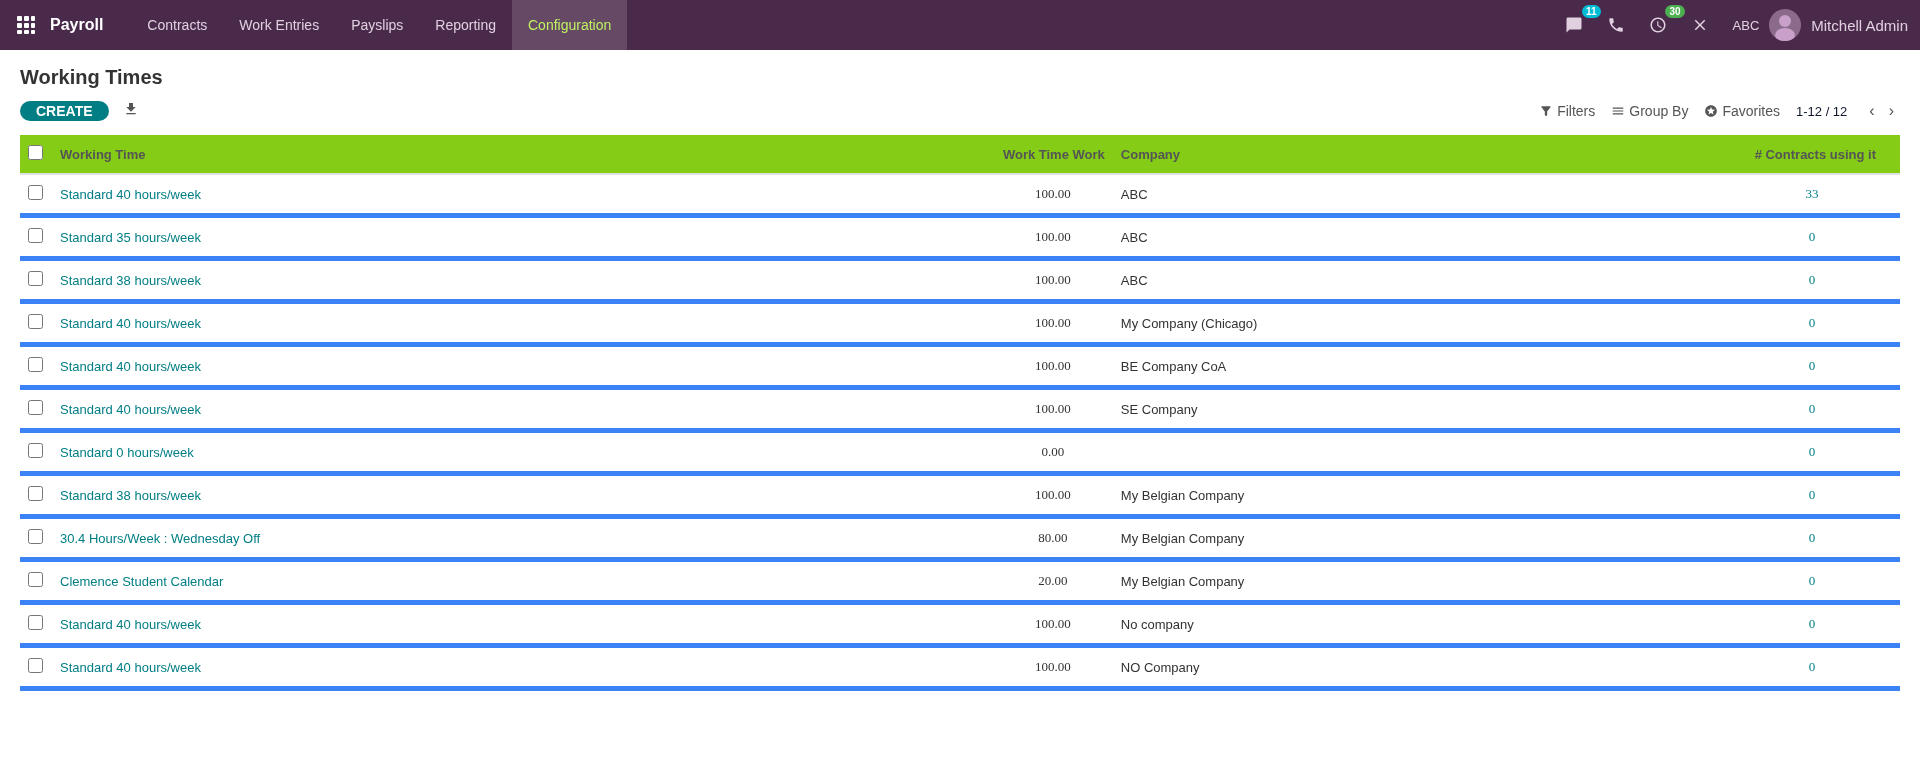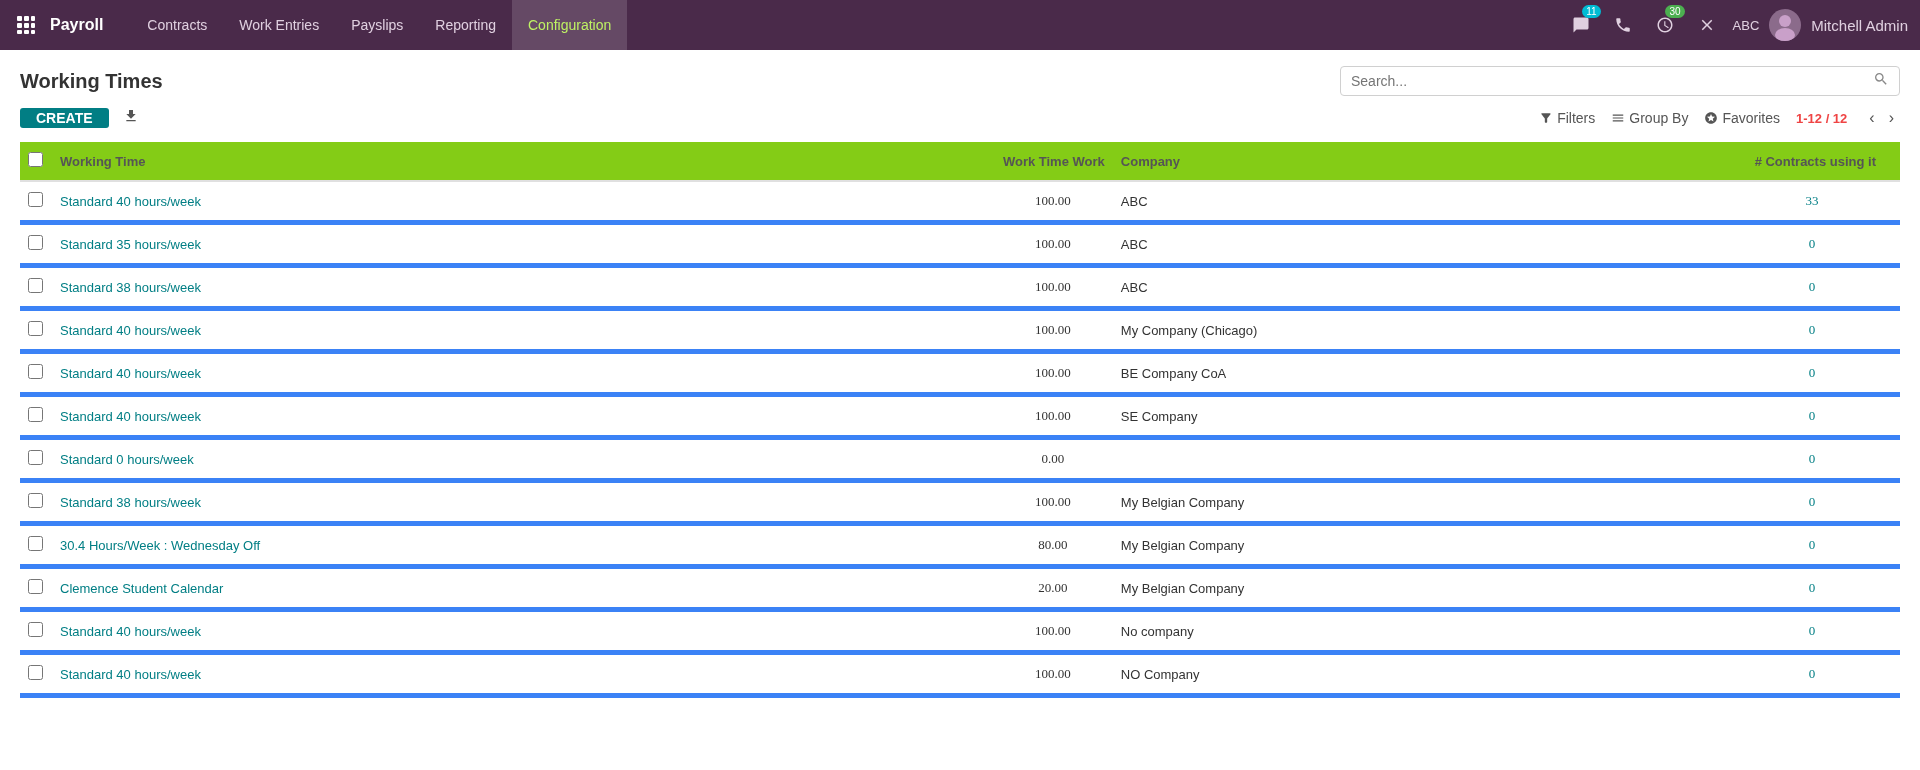--- a/index.html
+++ b/index.html
@@ -28,22 +28,22 @@
     .topnav-menu-item {
       color: #e0d0e0; padding: 0 16px; height: 50px; display: flex; align-items: center;
       cursor: pointer; font-size: 14px; text-decoration: none;
     }
     .topnav-menu-item.active { color: #bef264; background: rgba(255,255,255,0.15); }
     .topnav-right {
       display: flex; align-items: center; gap: 10px; margin-left: auto;
     }
     .topnav-icon-btn {
       position: relative; cursor: pointer; color: #e0d0e0;
-      display: flex; align-items: center; justify-content: center;
-      width: 32px; height: 32px;
+      display: flex; align-items: center; 
+      width: 32px; height: 32px; font-weight: bold;
     }
     .badge {
       position: absolute; top: -4px; right: -4px;
       background: #00bcd4; color: #fff; border-radius: 10px;
       font-size: 10px; padding: 1px 4px; min-width: 16px; text-align: center;
     }
     .badge-green { background: #4caf50; }
     .topnav-abc { color: #e0d0e0; font-size: 13px; }
     .topnav-avatar {
       width: 32px; height: 32px; border-radius: 50%; background: #8b6b8b;
@@ -76,33 +76,33 @@
     }
     .search-bar-icon { color: #888; font-size: 16px; }
 
     
     .action-bar {
       padding: 0 20px 10px 20px;
       display: flex; align-items: center; justify-content: space-between;
     }
     .action-bar-left { display: flex; align-items: center; gap: 8px; }
     .btn-create {
-      background: #017e84; color: #fff; border: none; border-radius: 3px;
+      background: #017e84; color: #fff; border: none; border-radius: 12px;
       padding: 2px 16px; font-size: 14px; font-weight: 600; cursor: pointer;
     }
     .btn-icon {
       background: none; border: none; cursor: pointer; color: #555;
       font-size: 16px; padding: 4px 6px;
     }
     .action-bar-right { display: flex; align-items: center; gap: 16px; }
     .filter-btn {
       display: flex; align-items: center; gap: 4px;
       cursor: pointer; color: #555; font-size: 14px; justify-content: flex-end;
     }
-    .pagination-info { color: #ef4444; font-size: 13px; font-weight: bold; }
+    .pagination-info { color: #0f172a; font-size: 13px; }
     .pagination-btns { display: flex; gap: 2px; }
     .pagination-btns button {
       background: none; border: none; cursor: pointer; color: #555; font-size: 16px; padding: 2px 6px;
     }
 
     
     .table-container { padding: 0 20px; }
     table {
       width: 100%; border-collapse: collapse;
     }
@@ -187,28 +187,20 @@
         </svg>
     </div>
     <span class="topnav-username">Mitchell Admin</span>
   </div>
 </nav>
 
 <div class="main-content">
 
   <div class="page-header">
     <h1 class="page-title">Working Times</h1>
-    <div class="search-bar">
-      <input type="text" placeholder="Search..." style="">
-      <span class="search-bar-icon">
-        <svg width="16" height="16" viewBox="0 0 24 24" fill="#888">
-            <path d="M15.5 14h-.79l-.28-.27A6.471 6.471 0 0 0 16 9.5 6.5 6.5 0 1 0 9.5 16c1.61 0 3.09-.59 4.23-1.57l.27.28v.79l5 4.99L20.49 19l-4.99-5zm-6 0C7.01 14 5 11.99 5 9.5S7.01 5 9.5 5 14 7.01 14 9.5 11.99 14 9.5 14z"></path>
-          </svg>
-      </span>
-    </div>
   </div>
 
   <div class="action-bar">
     <div class="action-bar-left">
       <button class="btn-create">CREATE</button>
       <button class="btn-icon">
         <svg width="16" height="16" viewBox="0 0 24 24" fill="#555">
             <path d="M19 9h-4V3H9v6H5l7 7 7-7zM5 18v2h14v-2H5z"></path>
           </svg>
       </button>

